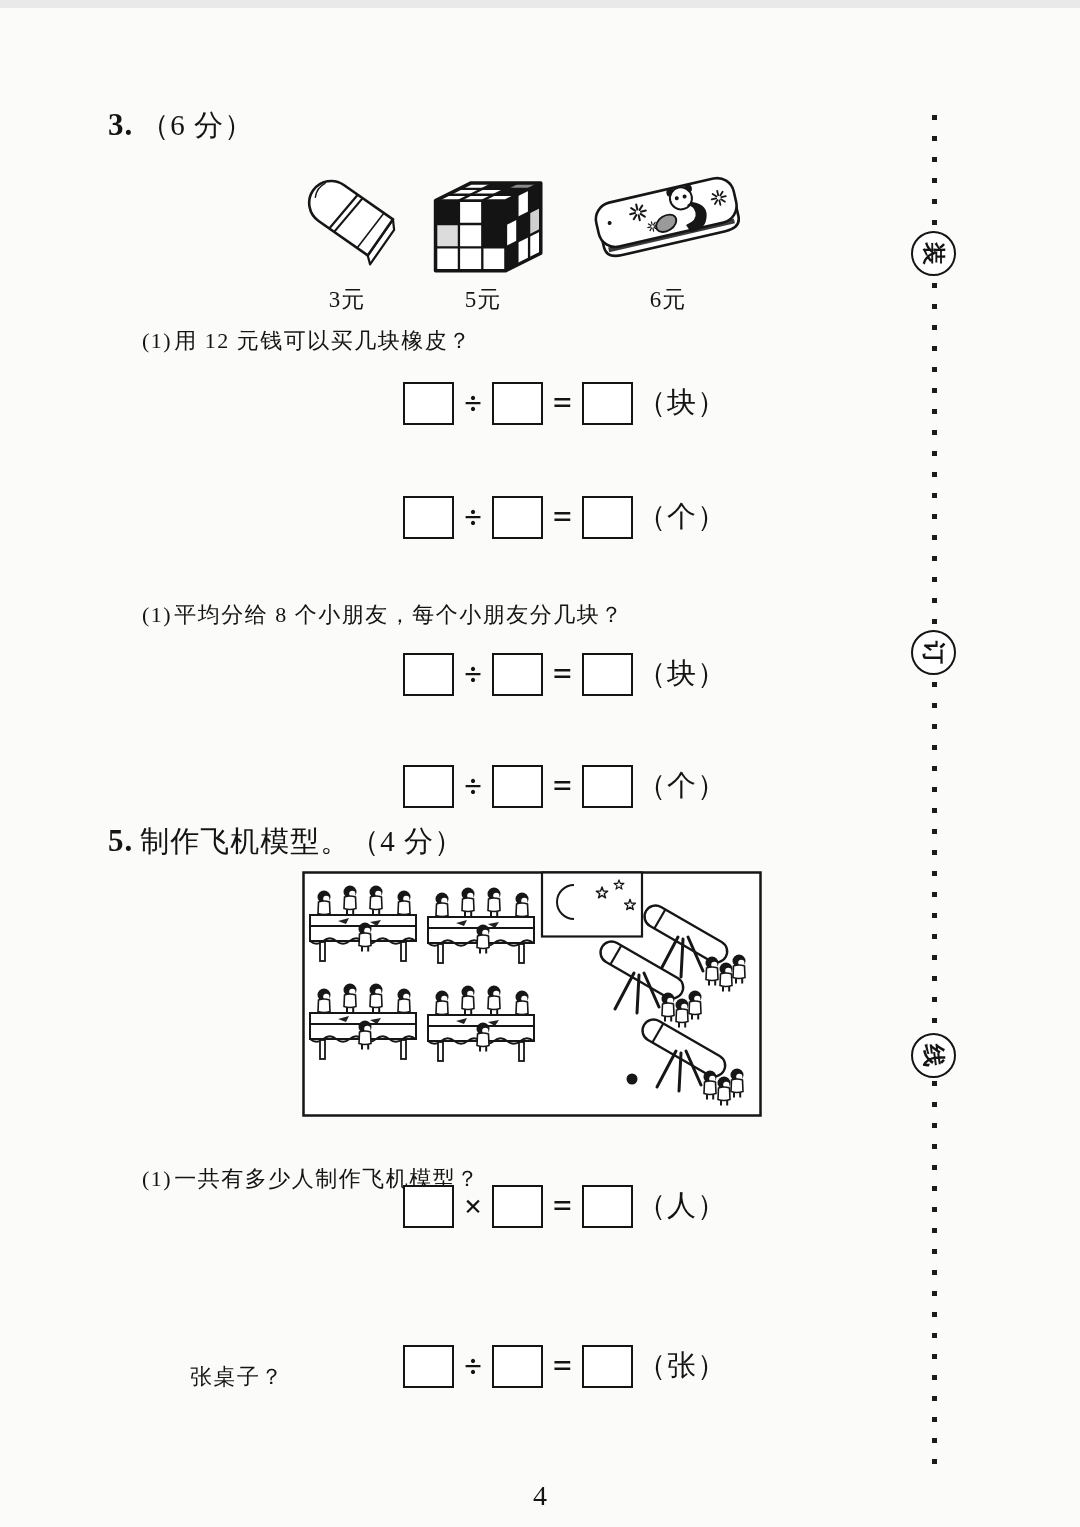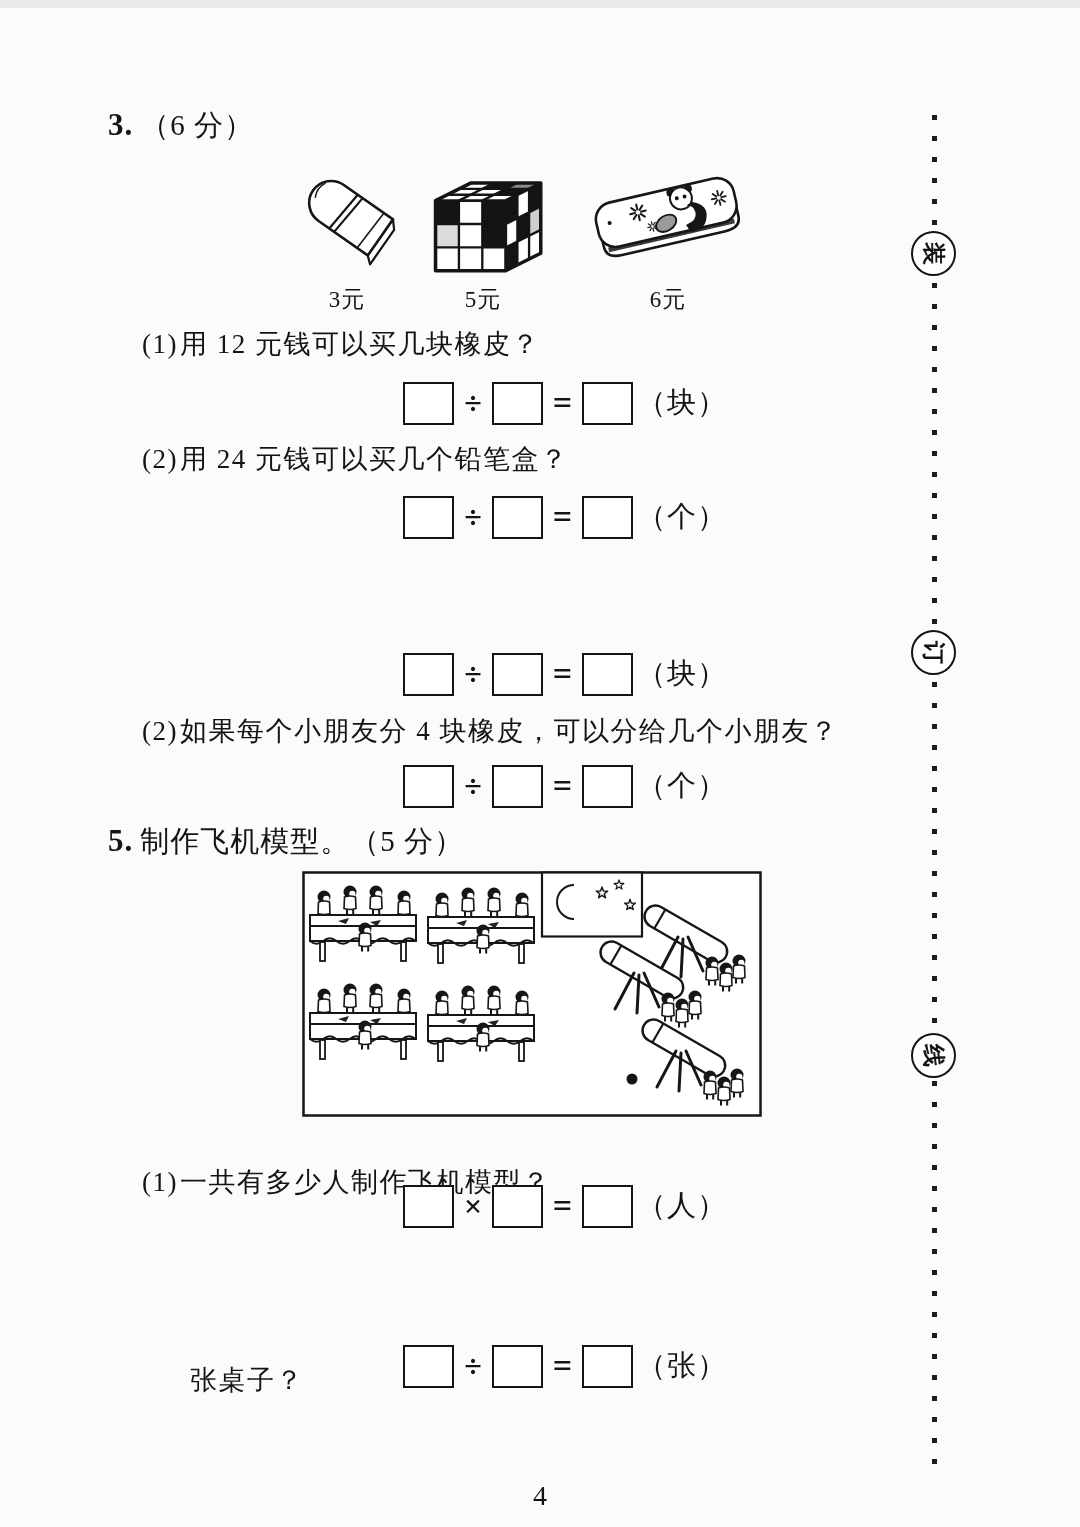--- a/index.html
+++ b/index.html
@@ -1,20 +1,20 @@
 <!DOCTYPE html>
 <html><head>
 <meta charset="utf-8">
 <style>
   html,body{margin:0;padding:0;background:#e9e9e9}
   .page{position:relative;width:1080px;height:1527px;margin:8px auto;background:#fbfbfa;
         font-family:"Liberation Serif","DejaVu Serif",serif;color:#141414;overflow:hidden}
   .qhead{position:absolute;font-size:29px;letter-spacing:1px;white-space:nowrap}
   .qhead .num{font-weight:bold;font-size:31px;margin-right:7px}
-  .subq{position:absolute;font-size:27px;letter-spacing:1.5px;white-space:nowrap}
+  .subq{position:absolute;font-size:22px;letter-spacing:1.5px;white-space:nowrap}
   .subq .lbl{margin-right:2px}
   .eq{position:absolute;left:403px;display:flex;align-items:center;height:46px}
   .ebox{width:47px;height:39px;border:2.5px solid #141414;background:#fff;flex:0 0 auto}
   .eop{width:38px;text-align:center;font-size:32px;font-weight:bold;line-height:1}
   .eeq{width:39px;text-align:center;font-size:34px;font-weight:bold;line-height:1}
   .eunit{margin-left:4px;font-size:29px;letter-spacing:1px;white-space:nowrap}
   .price{position:absolute;top:276px;font-size:23px;transform:translateX(-50%);letter-spacing:1px}
   .figimg{position:absolute}
   .bindline{position:absolute;left:932px;top:107px;width:5px;height:1361px;
         background-image:repeating-linear-gradient(to bottom,#1b1b1b 0 5px,transparent 5px 21px)}
@@ -118,56 +118,53 @@
   </div>
   <div class="eq" style="top:372px">
     <span class="ebox"></span>
     <span class="eop">÷</span>
     <span class="ebox"></span>
     <span class="eeq">=</span>
     <span class="ebox"></span>
     <span class="eunit">（块）</span>
   </div>
 
-  <div class="subq" style="left:142px;top:433px">
-    <span class="lbl">(2)</span><span>用 24 元钱可以买几个铅笔盒？</span>
-  </div>
   <div class="eq" style="top:486px">
     <span class="ebox"></span>
     <span class="eop">÷</span>
     <span class="ebox"></span>
     <span class="eeq">=</span>
     <span class="ebox"></span>
     <span class="eunit">（个）</span>
   </div>
 
 
+  <div class="subq" style="left:142px;top:592px">
+    <span class="lbl">(1)</span><span>平均分给 8 个小朋友，每个小朋友分几块？</span>
+  </div>
   <div class="eq" style="top:643px">
     <span class="ebox"></span>
     <span class="eop">÷</span>
     <span class="ebox"></span>
     <span class="eeq">=</span>
     <span class="ebox"></span>
     <span class="eunit">（块）</span>
   </div>
 
-  <div class="subq" style="left:142px;top:705px">
-    <span class="lbl">(2)</span><span>如果每个小朋友分 4 块橡皮，可以分给几个小朋友？</span>
-  </div>
   <div class="eq" style="top:755px">
     <span class="ebox"></span>
     <span class="eop">÷</span>
     <span class="ebox"></span>
     <span class="eeq">=</span>
     <span class="ebox"></span>
     <span class="eunit">（个）</span>
   </div>
 
   <div class="qhead" style="left:108px;top:814px">
-    <span class="num">5.</span><span>制作飞机模型。（5 分）</span>
+    <span class="num">5.</span><span>制作飞机模型。（4 分）</span>
   </div>
 
   <svg class="figimg" style="left:302px;top:863px" width="460" height="246" viewBox="0 0 460 246">
     <defs>
       <g id="kid">
         <circle cx="0" cy="0" r="6.5" fill="#161616"></circle>
         <circle cx="2.3" cy="1.8" r="3.1" fill="#fff"></circle>
         <path d="M-5.5,5 Q0,3 5.5,5 L6,16.5 Q0,18.5 -6,16.5 Z" fill="#fff" stroke="#161616" stroke-width="1.6"></path>
         <line x1="-3" y1="17.5" x2="-3" y2="22.5" stroke="#161616" stroke-width="2"></line>
         <line x1="3.2" y1="17.5" x2="3.2" y2="22.5" stroke="#161616" stroke-width="2"></line>

